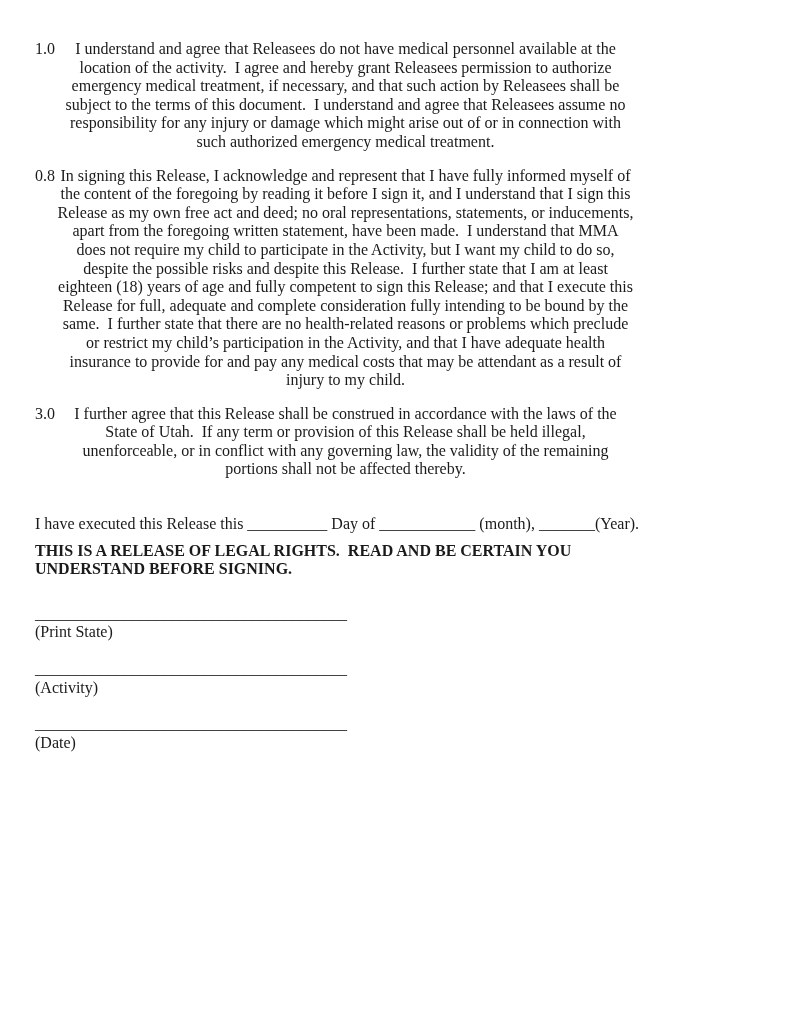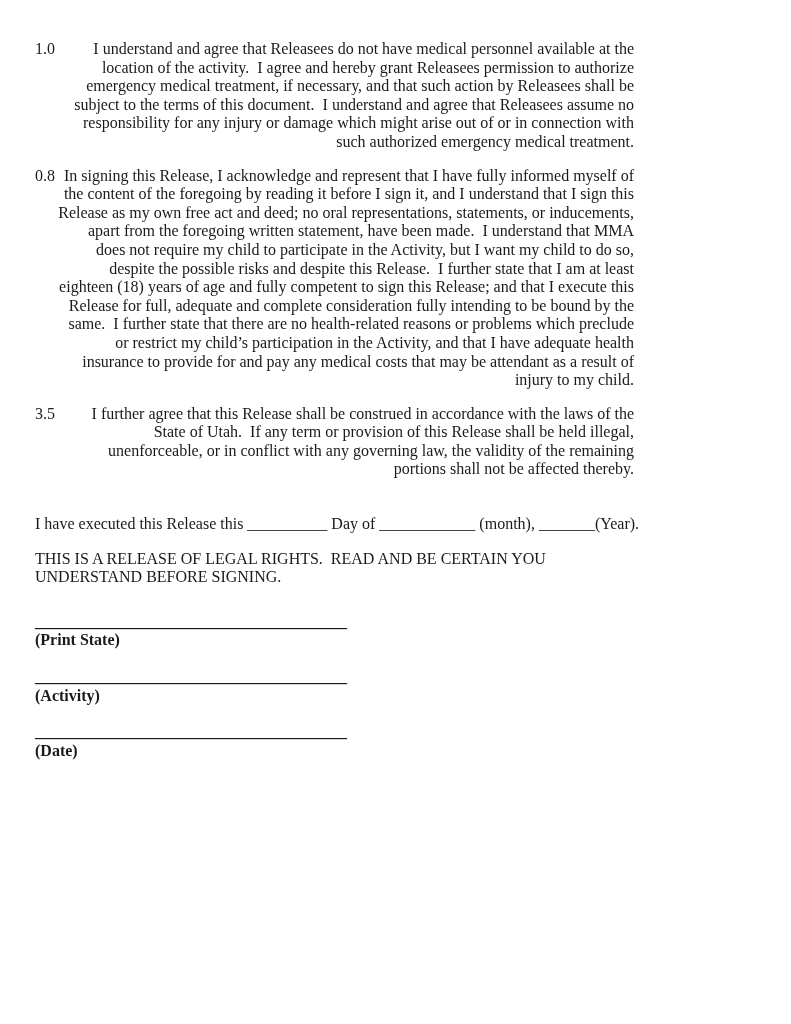--- a/index.html
+++ b/index.html
@@ -27,38 +27,37 @@
     align-items: flex-start;
     margin: 0 0 15px 0;
   }
   .clause-num {
     flex: 0 0 22px;
     white-space: nowrap;
   }
   .clause-body {
     max-width: 676px;
     white-space: pre-wrap;
-    text-align: right;
+    text-align: center;
   }
   .execution {
     margin: 36px 0 0 0;
     white-space: pre;
   }
   .notice {
-    margin: 16px 0 0 0;
-    font-weight: normal;
+    margin: 8px 0 0 0;
+    font-weight: bold;
     max-width: 676px;
     white-space: pre-wrap;
   }
   .signatory {
     margin: 22px 0 0 0;
   }
   .sig-group {
     margin: 18px 0 0 0;
-    font-weight: bold;
   }
   .sig-group.first {
     margin-top: 26px;
   }
   .sig-line {
     white-space: pre;
     letter-spacing: 0;
   }
   .sig-label {
     white-space: pre;
@@ -73,21 +72,21 @@
     <span class="clause-num">1.0</span>
     <div class="clause-body">I understand and agree that Releasees do not have medical personnel available at the location of the activity.  I agree and hereby grant Releasees permission to authorize emergency medical treatment, if necessary, and that such action by Releasees shall be subject to the terms of this document.  I understand and agree that Releasees assume no responsibility for any injury or damage which might arise out of or in connection with such authorized emergency medical treatment.</div>
   </div>
 
   <div class="clause">
     <span class="clause-num">0.8</span>
     <div class="clause-body">In signing this Release, I acknowledge and represent that I have fully informed myself of the content of the foregoing by reading it before I sign it, and I understand that I sign this Release as my own free act and deed; no oral representations, statements, or inducements, apart from the foregoing written statement, have been made.  I understand that MMA does not require my child to participate in the Activity, but I want my child to do so, despite the possible risks and despite this Release.  I further state that I am at least eighteen (18) years of age and fully competent to sign this Release; and that I execute this Release for full, adequate and complete consideration fully intending to be bound by the same.  I further state that there are no health-related reasons or problems which preclude or restrict my child’s participation in the Activity, and that I have adequate health insurance to provide for and pay any medical costs that may be attendant as a result of injury to my child.</div>
   </div>
 
   <div class="clause">
-    <span class="clause-num">3.5</span>
+    <span class="clause-num">3.0</span>
     <div class="clause-body">I further agree that this Release shall be construed in accordance with the laws of the State of Utah.  If any term or provision of this Release shall be held illegal, unenforceable, or in conflict with any governing law, the validity of the remaining portions shall not be affected thereby.</div>
   </div>
 
   <div class="execution">I have executed this Release this __________ Day of ____________ (month), _______(Year).</div>
 
   <div class="notice">THIS IS A RELEASE OF LEGAL RIGHTS.  READ AND BE CERTAIN YOU UNDERSTAND BEFORE SIGNING.</div>
 
 
   <div class="sig-group first">
     <div class="sig-line">_______________________________________</div>

